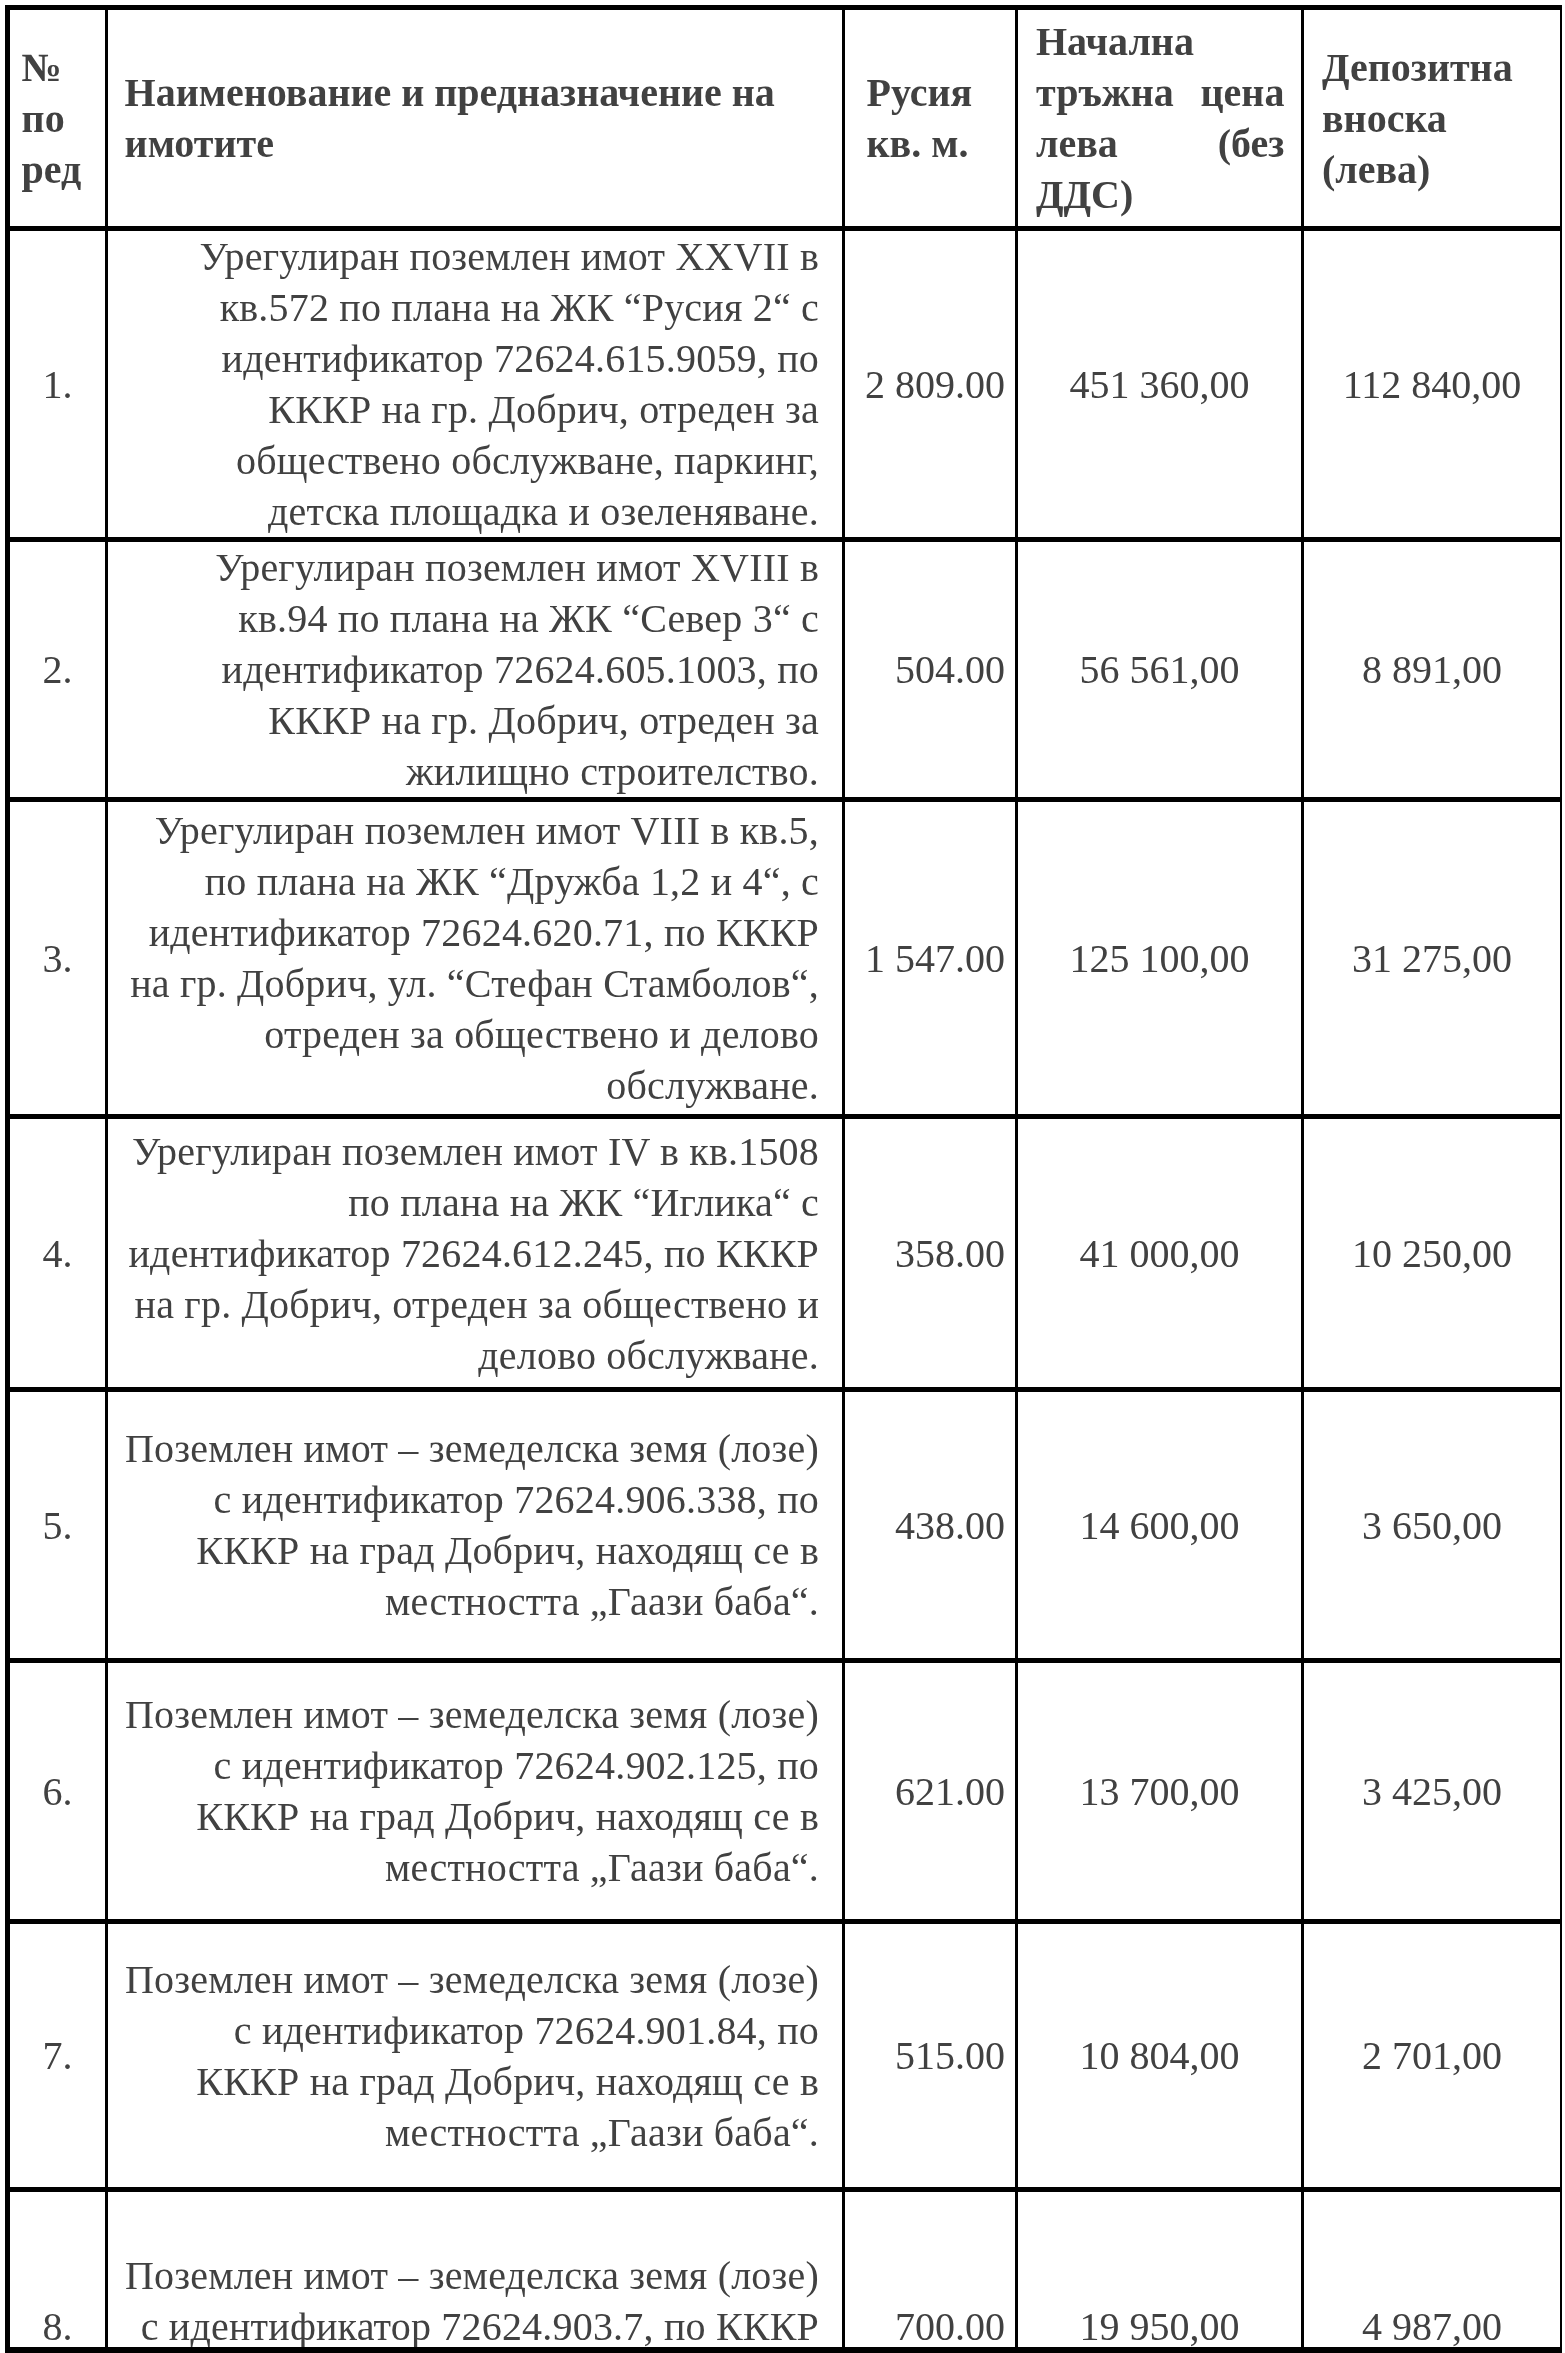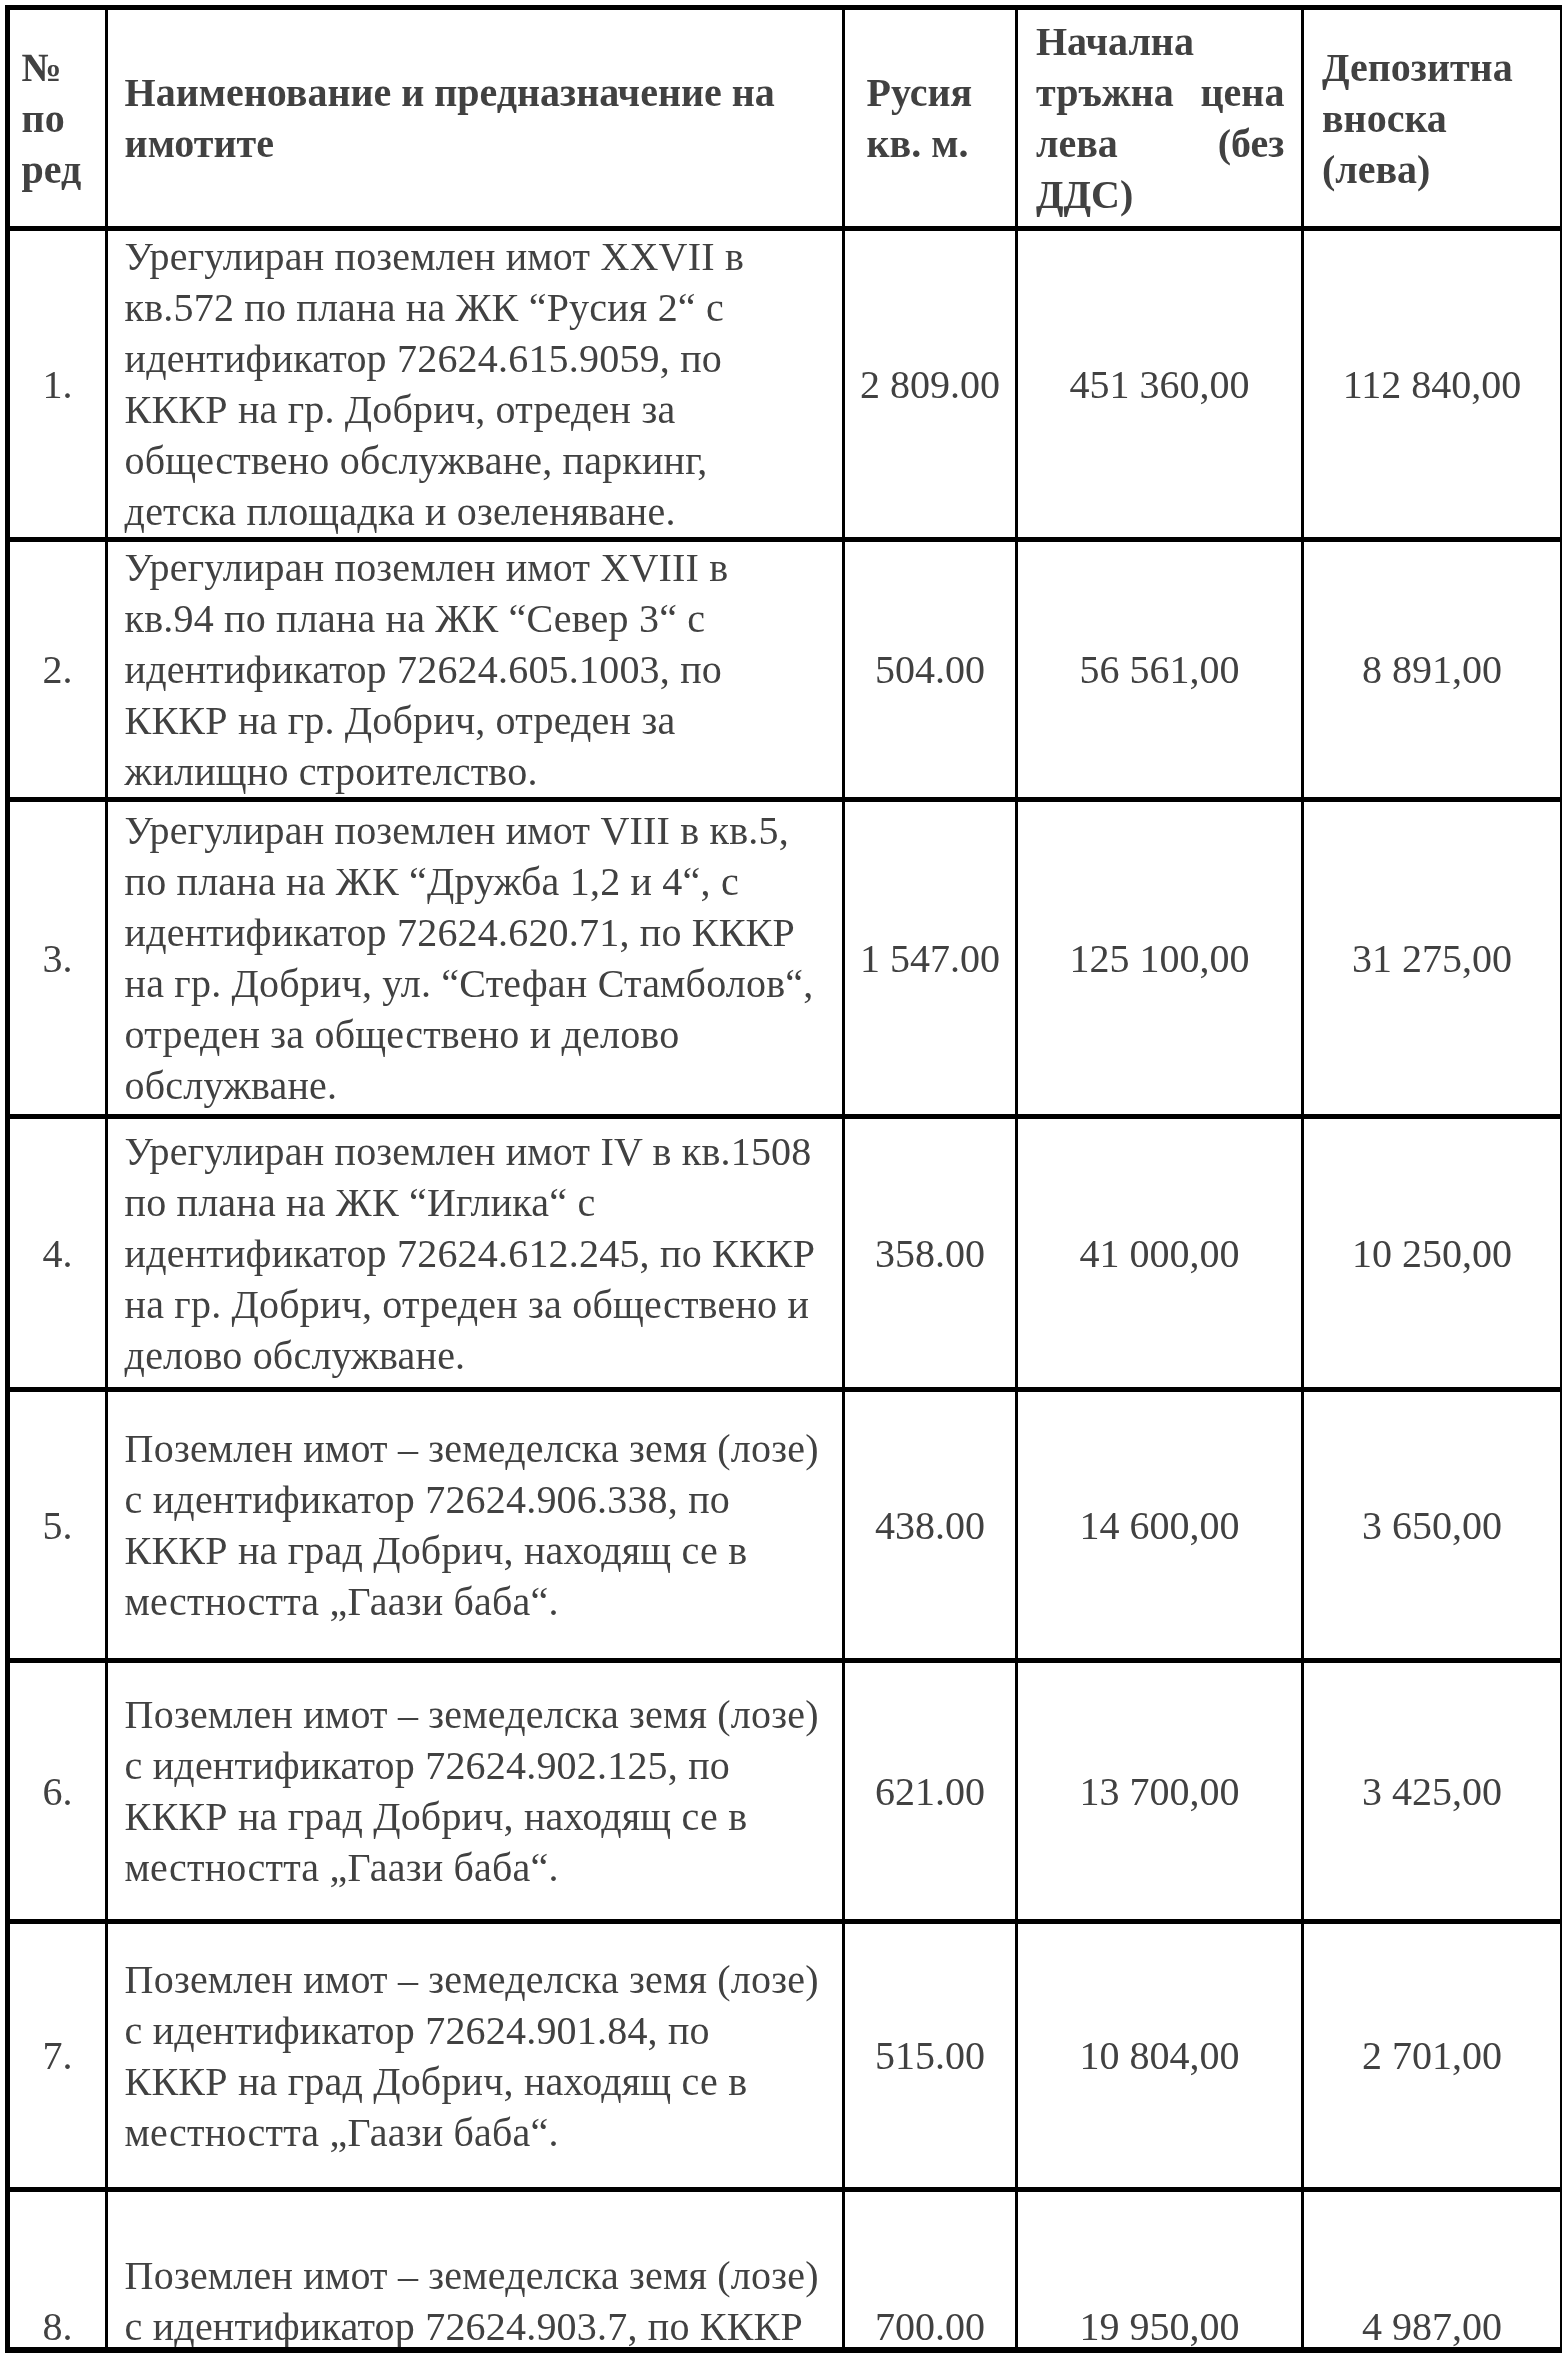--- a/index.html
+++ b/index.html
@@ -30,22 +30,22 @@
     border-bottom-width: 5.8px;
   }
   
   .h-num   { padding: 0 5px 0 11.6px; }
   .h-name  { padding: 0 23px 0 16.6px; }
   .h-area  { padding: 0 6.6px 0 21.5px; }
   .h-price { padding: 0 16.6px 0 18px; text-align: justify; }
   .h-dep   { padding: 0 11.6px 0 18px; }
 
   .c-num   { text-align: center; padding: 0 5px; }
-  .c-name  { text-align: left; padding: 0 23px 0 16.6px; letter-spacing: 0.2px; }
-  .c-area  { text-align: center; padding: 0 10px; }
+  .c-name  { text-align: right; padding: 0 23px 0 16.6px; letter-spacing: 0.2px; }
+  .c-area  { text-align: right; padding: 0 10px; }
   .c-price { text-align: center; padding: 0 1px; }
   .c-dep   { text-align: center; padding: 0 8.3px; }
 
   .bottom-cut {
     position: absolute;
     left: 5px; right: 5px; bottom: 0;
     height: 7.5px;
     background: #000;
   }
 </style>

